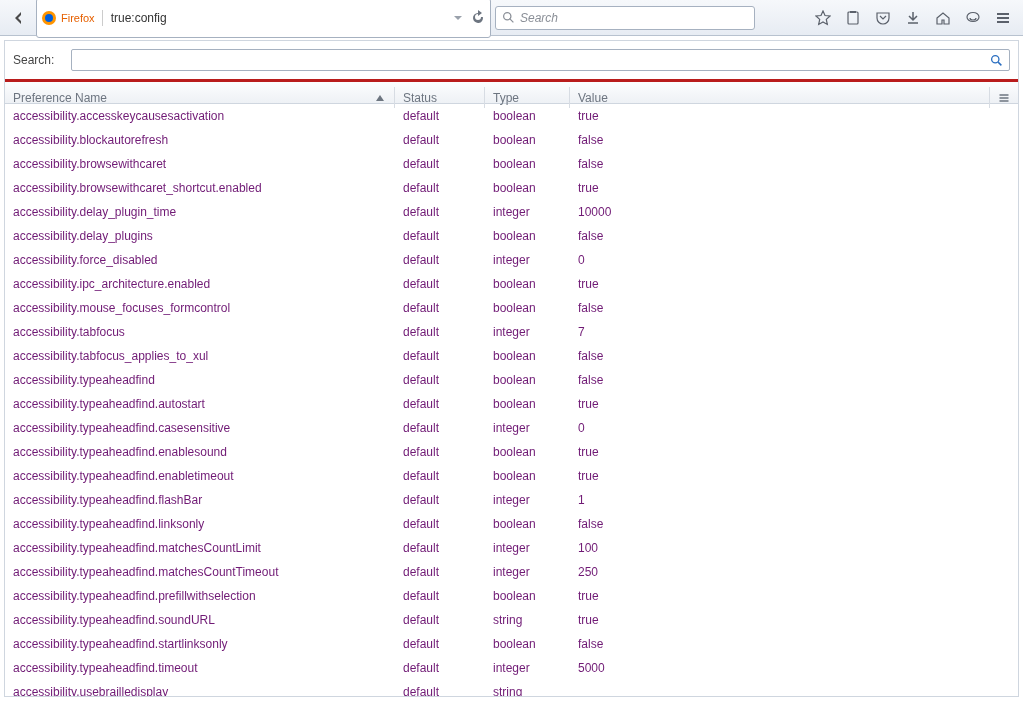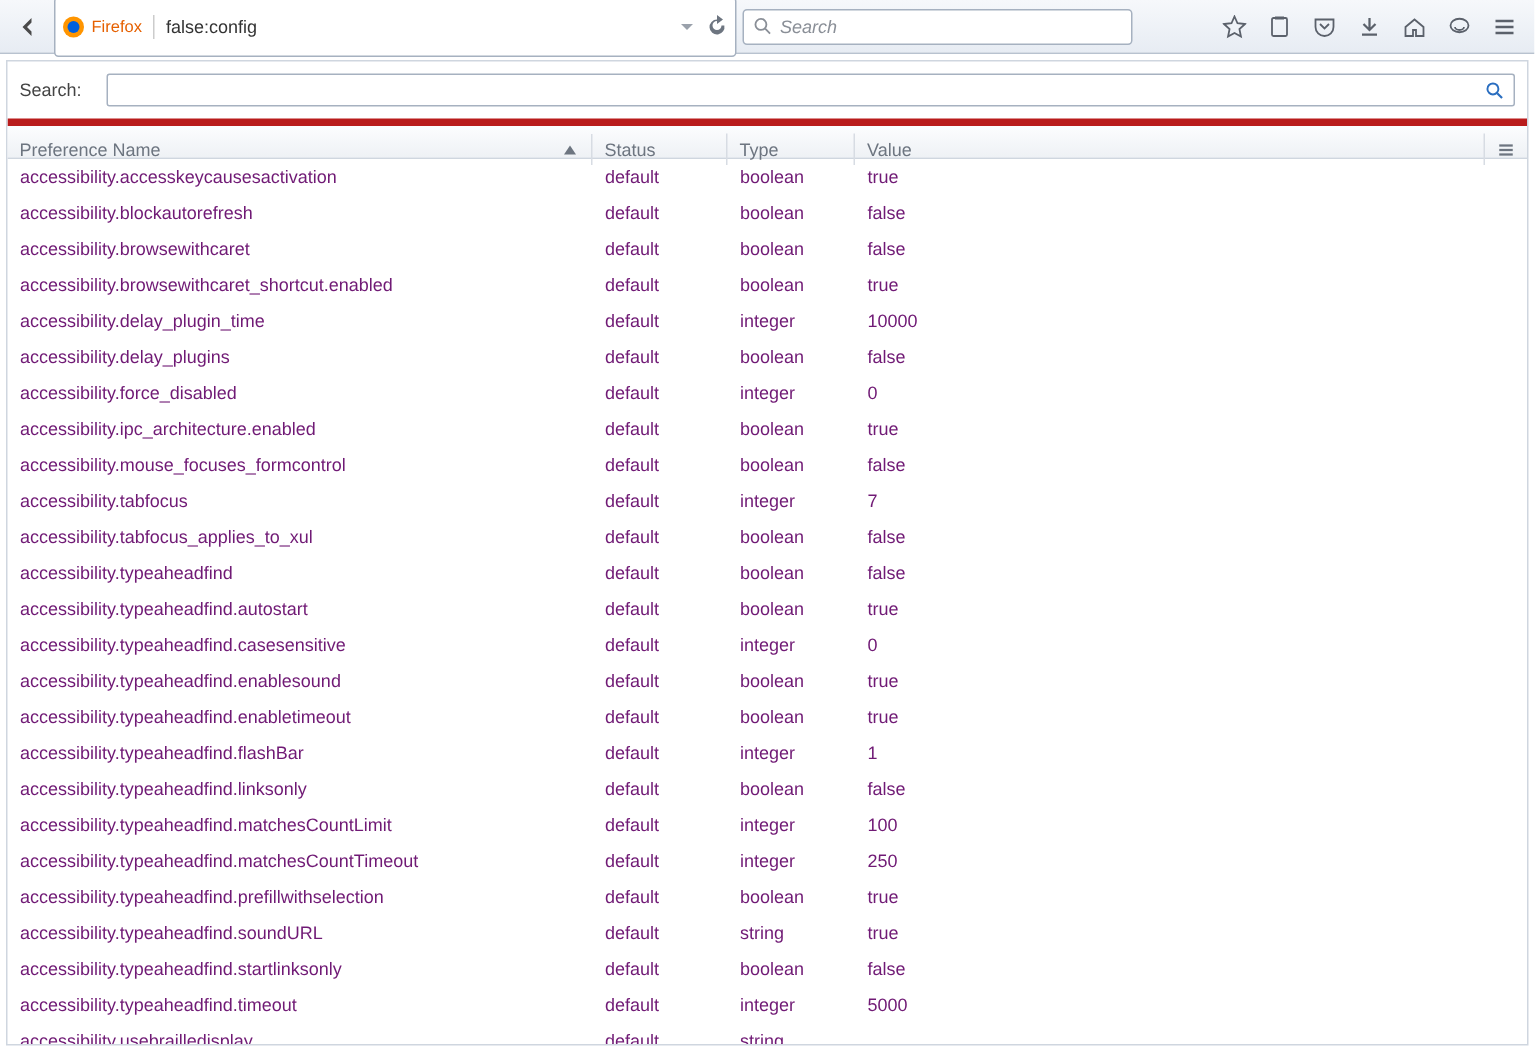--- a/index.html
+++ b/index.html
@@ -100,21 +100,21 @@
   background: #fff;
   border: 1px solid #cfd6df;
   margin: 4px;
   overflow: hidden;
 }
 .search-row {
   display: flex;
   align-items: center;
   padding: 8px 8px;
   gap: 17px;
-  border-bottom: 5px solid #b91c1c;
+  border-bottom: 3px solid #b91c1c;
 }
 .search-row label {
   color: #444;
   font-size: 12px;
 }
 .search-row .search-input {
   flex: 1;
   height: 22px;
   border: 1px solid #a6b1c0;
   border-radius: 2px;
@@ -200,21 +200,21 @@
   </div>
   <div class="urlbar">
     <span class="fx-icon">
       <svg viewBox="0 0 16 16">
           <circle cx="8" cy="8" r="7" fill="#ff9500"></circle>
           <circle cx="8" cy="8" r="4" fill="#0060df"></circle>
         </svg>
     </span>
     <span class="fx-label">Firefox</span>
     <span class="url-sep"></span>
-    <span class="url-text">false:config</span>
+    <span class="url-text">true:config</span>
     <span class="drop-icon">
       <svg viewBox="0 0 16 16">
           <path d="M4 6 L8 10 L12 6 Z" fill="#9aa1ab"></path>
         </svg>
     </span>
     <span class="reload-icon">
       <svg viewBox="0 0 16 16">
           <path d="M8 3a5 5 0 1 0 4.9 4H11a3 3 0 1 1-3-3V6l4-3-4-3v3z" fill="#6d7580"></path>
         </svg>
     </span>

